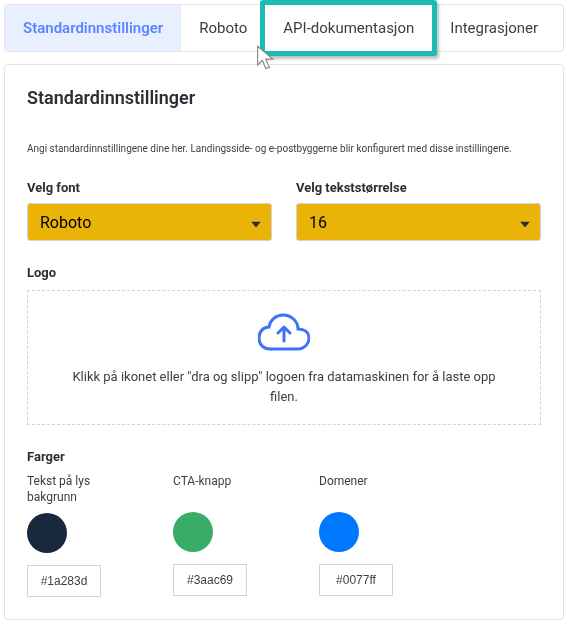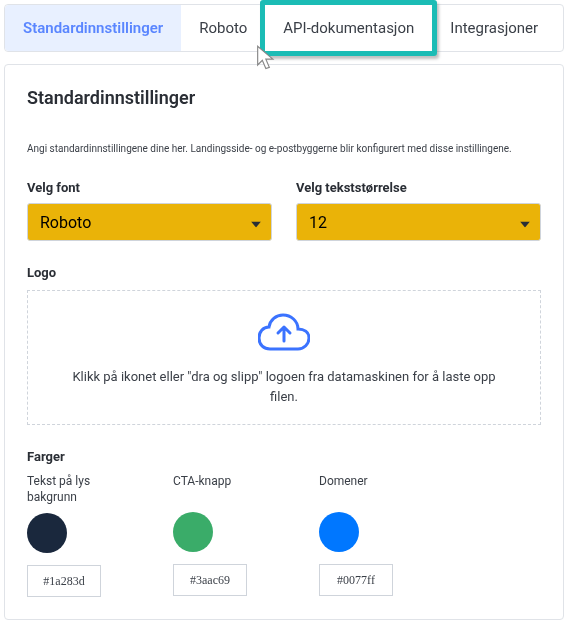--- a/index.html
+++ b/index.html
@@ -138,21 +138,21 @@
       border-radius: 50%;
       margin-bottom: 12px;
       cursor: pointer;
     }
     .hex-input {
       width: 74px;
       height: 32px;
       border: 1px solid #cfd4db;
       font-size: 12px;
       text-align: center;
-      font-family: Liberation Serif, serif;
+      font-family: Liberation Sans, sans-serif;
       color: #3a3f47;
     }
   </style>
 </head>
 <body>
 
 <div class="tabs">
   <div class="tab active">Standardinnstillinger</div>
   <div class="tab">Roboto</div>
   <div class="tab highlighted">
@@ -178,21 +178,21 @@
         <span class="caret">
           <svg width="10" height="6" viewBox="0 0 10 6">
               <path d="M0 0 L5 6 L10 0 Z" fill="#2a2e35"></path>
             </svg>
         </span>
       </div>
     </div>
     <div class="field-group">
       <label class="field-label">Velg tekststørrelse</label>
       <div class="select-wrap">
-        <span>12</span>
+        <span>16</span>
         <span class="caret">
           <svg width="10" height="6" viewBox="0 0 10 6">
               <path d="M0 0 L5 6 L10 0 Z" fill="#2a2e35"></path>
             </svg>
         </span>
       </div>
     </div>
   </div>
 
   <div class="section-label">Logo</div>

